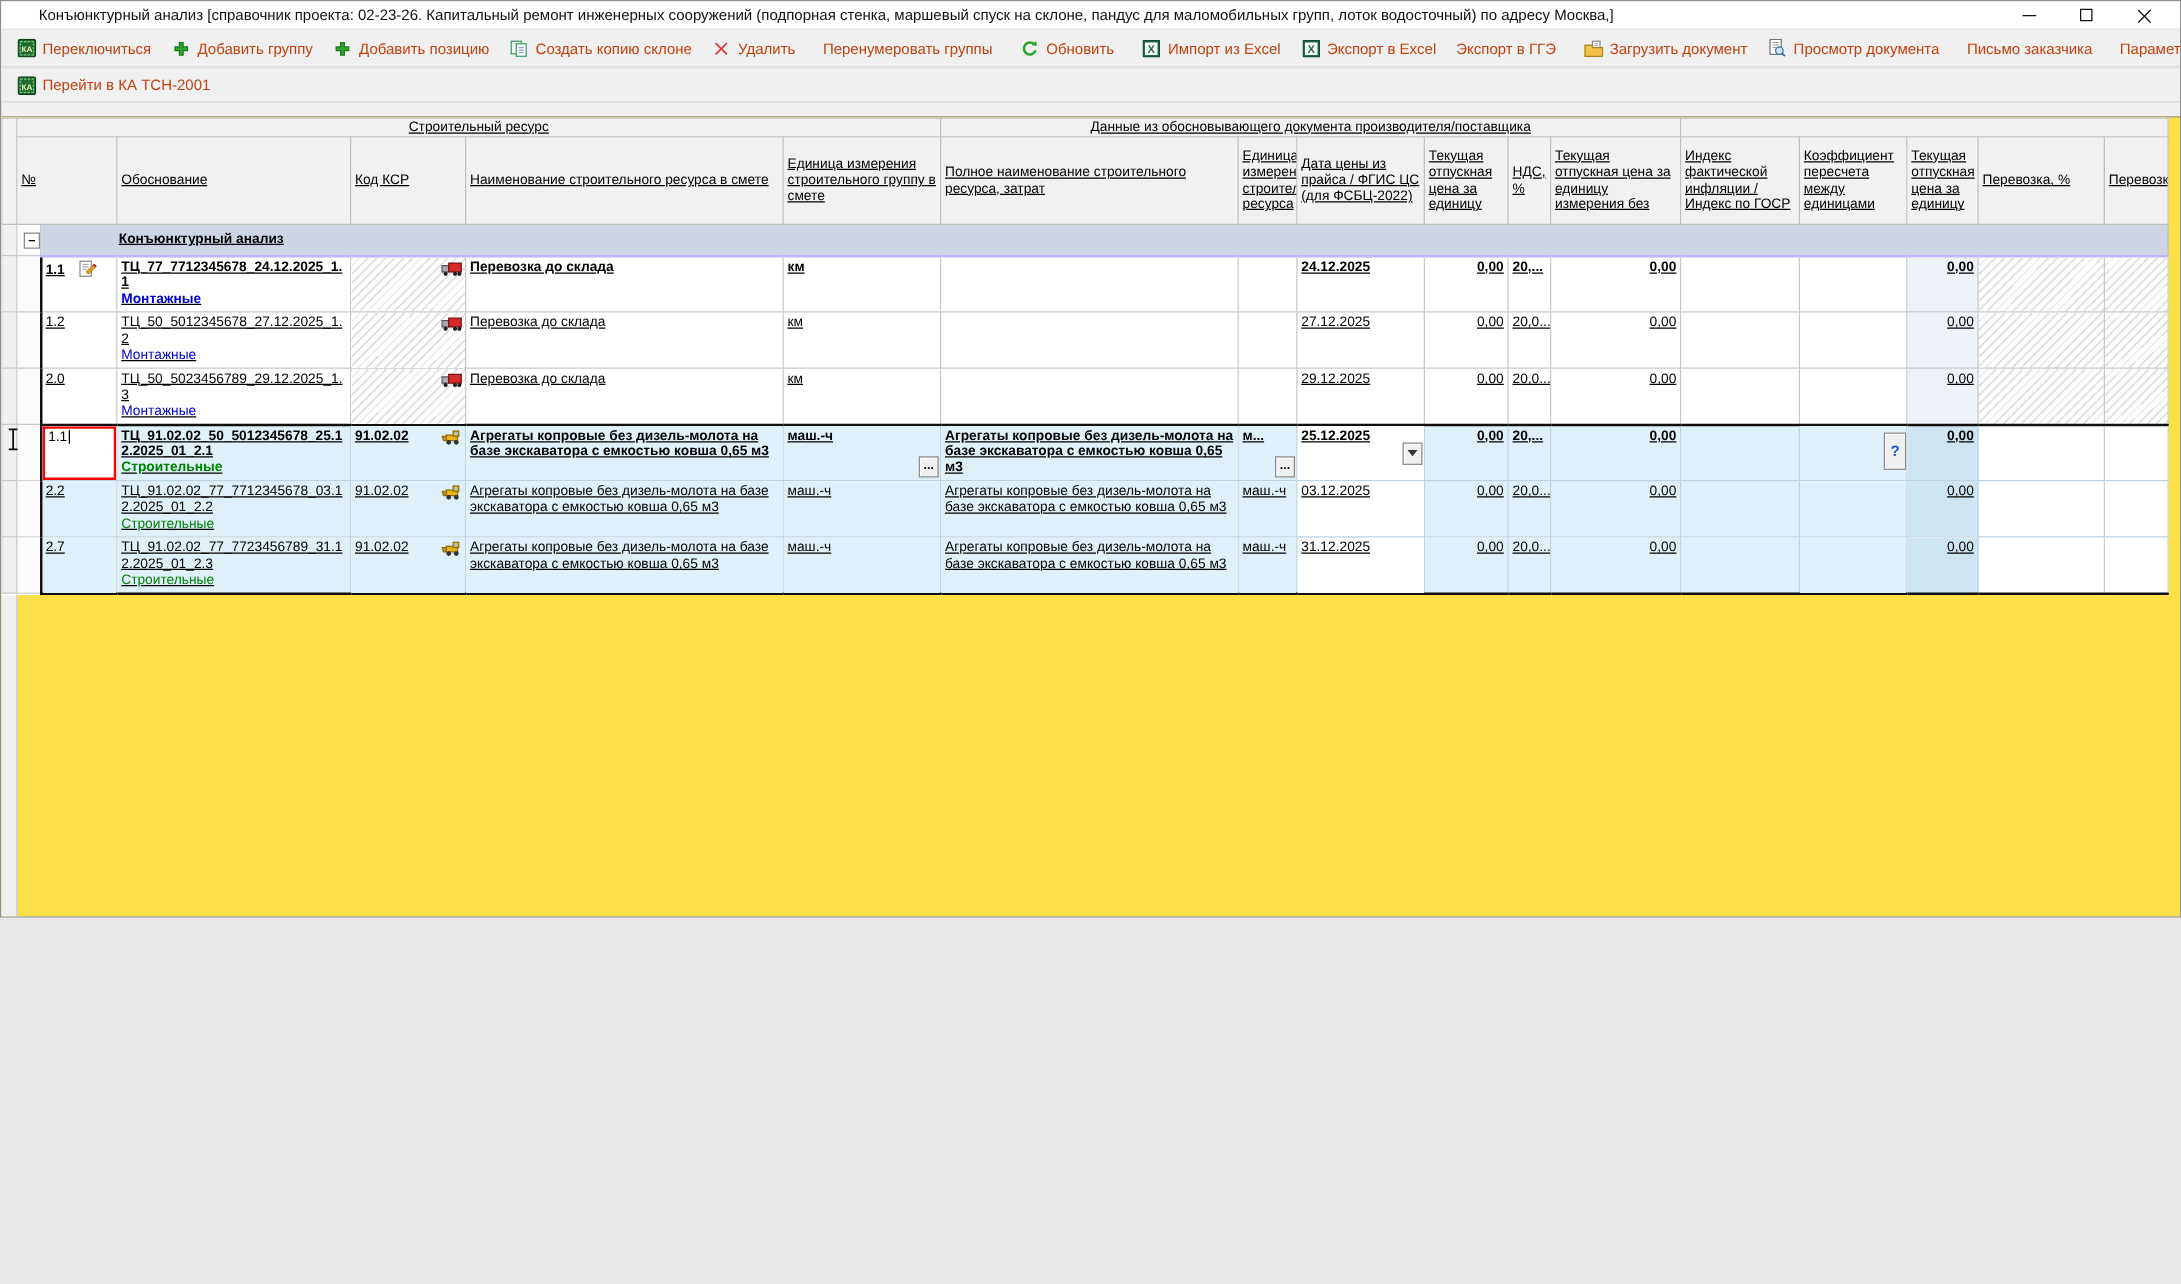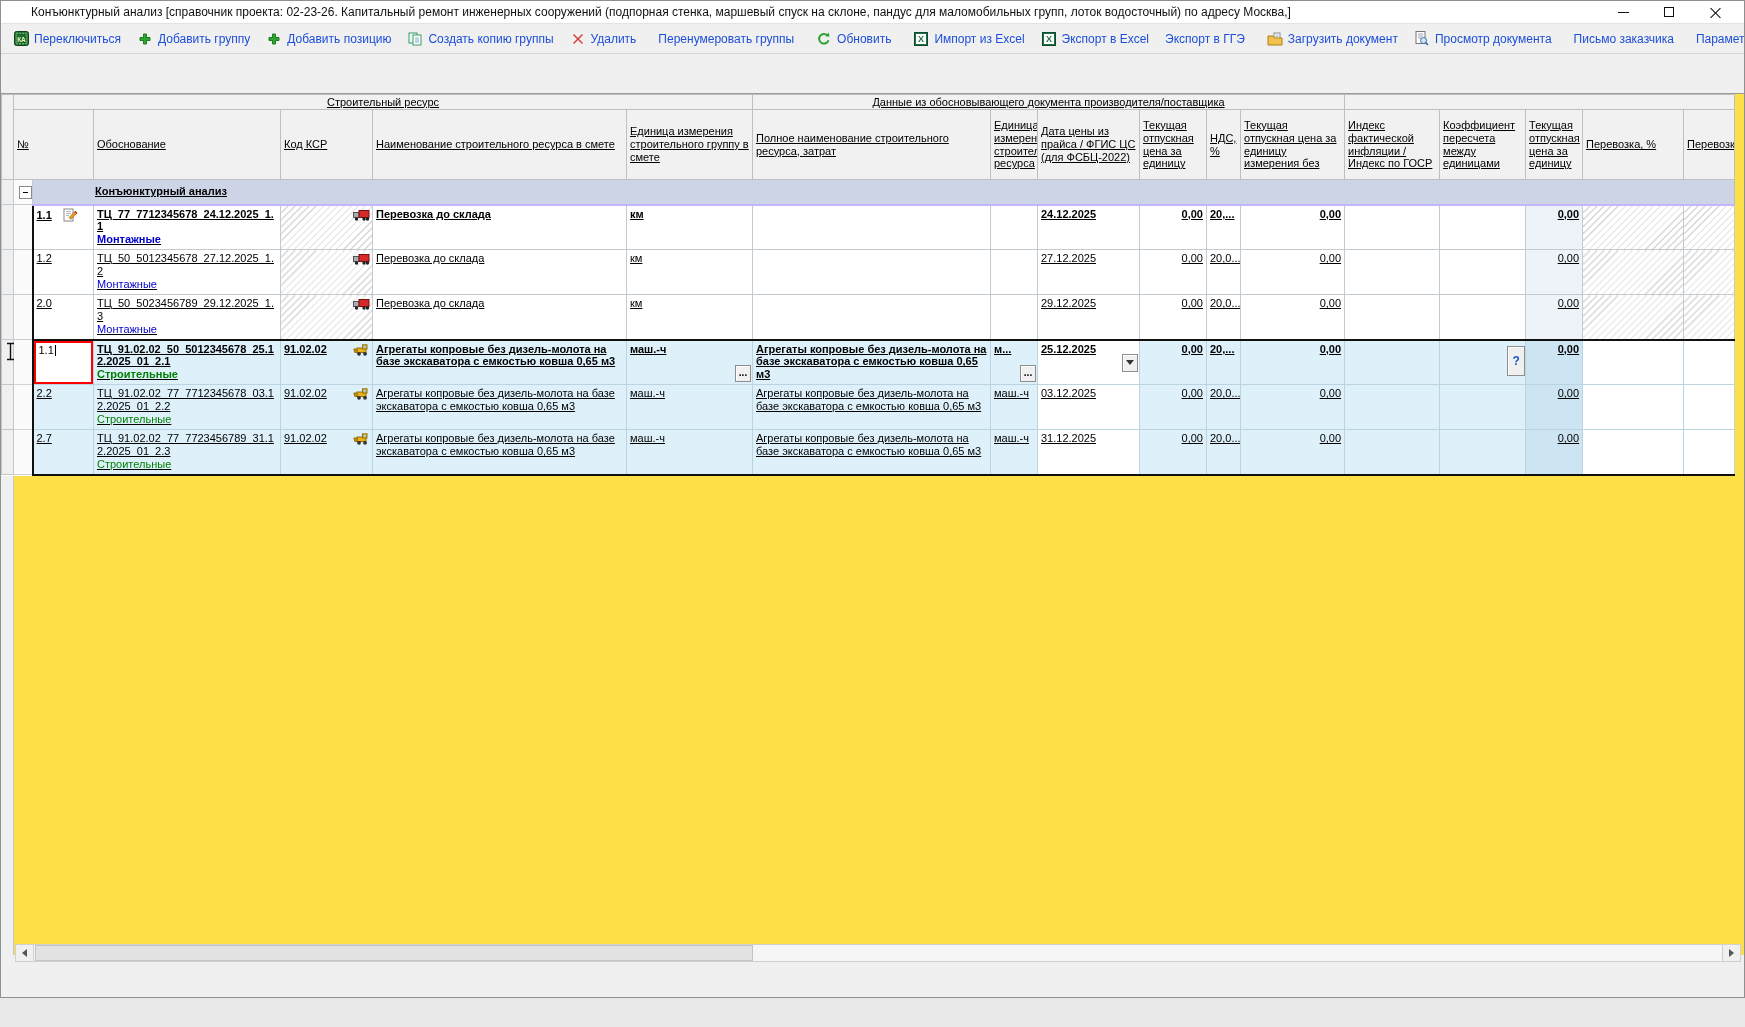--- a/index.html
+++ b/index.html
@@ -1,17 +1,17 @@
 <!DOCTYPE html>
 <html><head>
 <meta charset="utf-8">
 <style>
   * { box-sizing: border-box; margin:0; padding:0; }
   body { font-family: "Liberation Sans", sans-serif; background:#e8e8e8; }
-  .window { position:relative; width:1745px; height:998px; background:#f0f0f0;
+  .window { position:relative; width:1745px; height:734px; background:#f0f0f0;
             border:1px solid #8f8f8f; overflow:hidden; }
 
   
   .titlebar { position:absolute; left:0; top:0; right:0; height:22px; background:#ffffff;
               display:flex; align-items:center; }
   .titlebar .title { font-size:12px; color:#111; padding-left:30px; white-space:nowrap;
                      overflow:hidden; flex:1; }
   .win-controls { display:flex; align-items:center; gap:16px; padding-right:14px; }
   .win-btn { width:30px; height:20px; display:flex; align-items:center; justify-content:center; }
   .glyph-min { width:11px; height:1px; background:#111; }
@@ -21,21 +21,21 @@
      width:1px; height:14px; background:#111; }
   .glyph-close:before { transform:rotate(45deg);} .glyph-close:after { transform:rotate(-45deg);}
 
   
   .toolbar { position:absolute; left:0; right:0; height:31px; background:#f0f0f0;
              border-top:1px solid #e3e3e3; border-bottom:1px solid #d5d5d5;
              display:flex; align-items:center; padding:0 4px; }
   #toolbar1 { top:22px; }
   #toolbar2 { top:53px; height:28px; }
   .tb-btn { display:flex; align-items:center; gap:5px; height:24px; padding:0 7px;
-            font-size:12px; color:#1d4ed8; background:transparent; border:1px solid transparent;
+            font-size:12px; color:#c2410c; background:transparent; border:1px solid transparent;
             white-space:nowrap; cursor:default; }
   .tb-sep { width:1px; height:22px; background:#c8c8c8; margin:0 3px; }
   .tb-ico { width:16px; height:15px; display:inline-flex; align-items:center; justify-content:center; }
   .tb-ico svg { display:block; }
 
   
   .table-area { position:absolute; left:0; top:92px; right:0; height:862px; background:#fde047;
                 border-top:1px solid #9a9a9a; overflow:hidden;text-decoration:underline; }
   .gutter-strip { position:absolute; left:0; top:0; bottom:0; width:13px; background:#f0f0f0;
                   border-right:1px solid #c6c6c6; }
@@ -170,21 +170,21 @@
         <span>Добавить позицию</span>
       </div>
       <div class="tb-btn">
         <span class="tb-ico">
           <svg width="14" height="14" viewBox="0 0 14 14">
             <rect x="1" y="1" width="8" height="10" fill="#eafaf0" stroke="#3a9a6a"></rect>
             <rect x="5" y="3" width="8" height="10" fill="#ffffff" stroke="#3a9a6a"></rect>
             <path d="M7 6h4M7 8h4M7 10h4" stroke="#7fa8c8" stroke-width="1"></path>
           </svg>
         </span>
-        <span>Создать копию группы</span>
+        <span>Создать копию склоне</span>
       </div>
       <div class="tb-btn">
         <span class="tb-ico">
           <svg width="12" height="12" viewBox="0 0 12 12">
             <path d="M2 1 L6 5 L10 1 L11 2 L7 6 L11 10 L10 11 L6 7 L2 11 L1 10 L5 6 L1 2Z" fill="#d43d3d"></path>
           </svg>
         </span>
         <span>Удалить</span>
       </div>
       <div class="tb-sep"></div>
@@ -247,20 +247,32 @@
         </span>
         <span>Просмотр документа</span>
       </div>
       <div class="tb-sep"></div>
       <div class="tb-btn">
         <span>Письмо заказчика</span>
       </div>
       <div class="tb-sep"></div>
       <div class="tb-btn">
         <span>Параметры</span>
+      </div>
+    </div>
+  <div class="toolbar" id="toolbar2">
+      <div class="tb-btn">
+        <span class="tb-ico">
+          <svg width="15" height="15" viewBox="0 0 15 15">
+            <rect x="0.5" y="0.5" width="14" height="14" rx="2" fill="#1e6b2e" stroke="#0d4018"></rect>
+            <rect x="2.2" y="2.2" width="10.6" height="10.6" fill="none" stroke="#7fc685" stroke-dasharray="2 1"></rect>
+            <text x="7.5" y="10.8" font-size="6.5" font-weight="bold" fill="#eaf6b4" text-anchor="middle" font-family="Liberation Sans, sans-serif">КА</text>
+          </svg>
+        </span>
+        <span>Перейти в КА ТСН-2001</span>
       </div>
     </div>
 
   <div class="table-area">
     <div class="gutter-strip"></div>
     <table class="grid" id="grid">
         <colgroup>
           <col style="width: 12px;">
           <col style="width: 19px;">
           <col style="width: 61px;">

